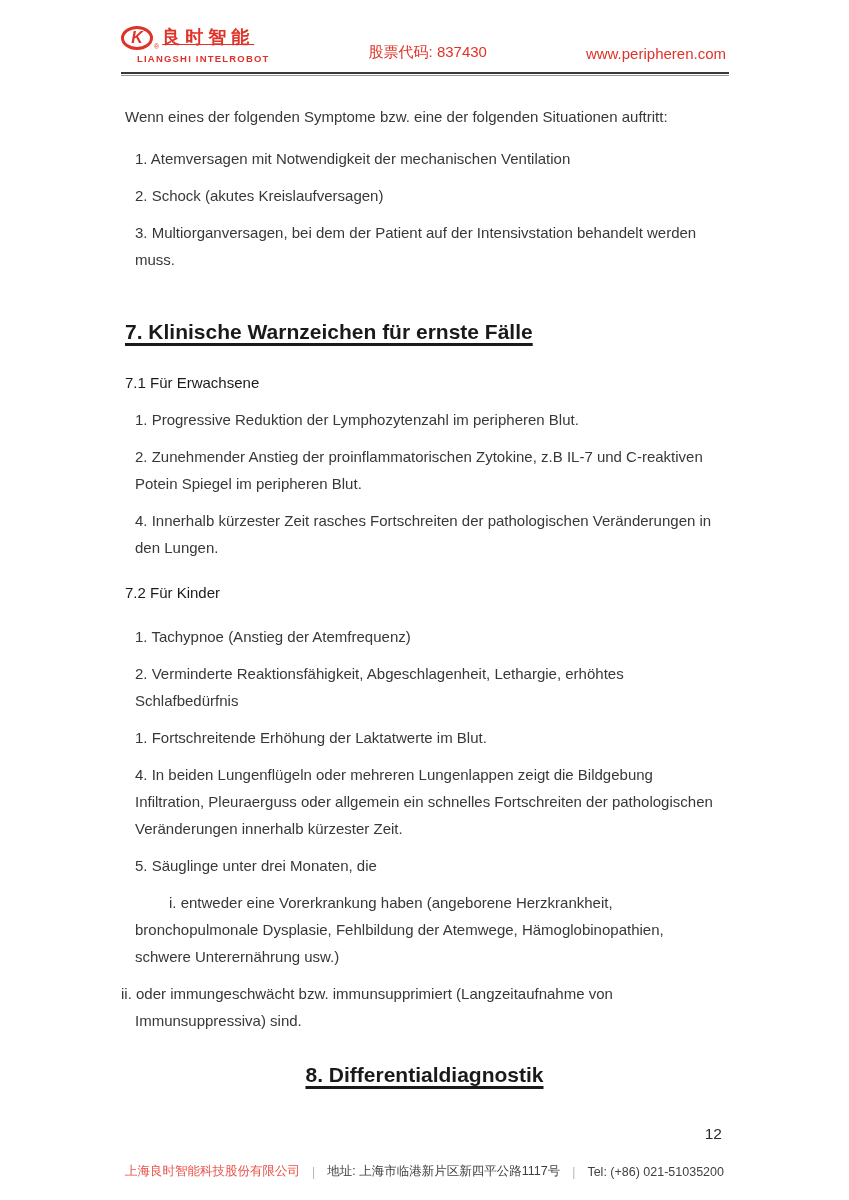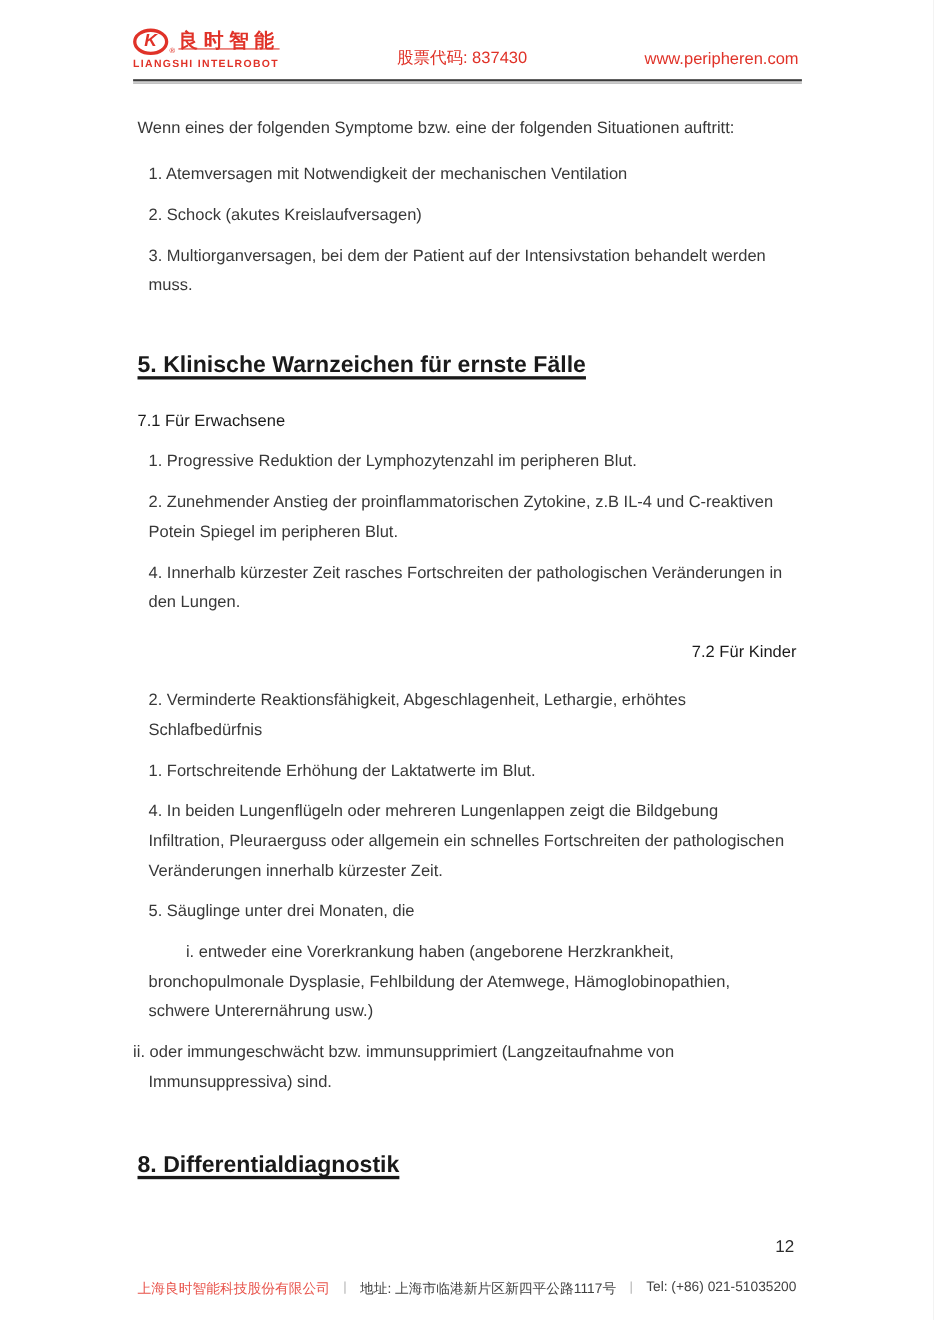--- a/index.html
+++ b/index.html
@@ -47,20 +47,21 @@
     letter-spacing: 5px;
     line-height: 1.1;
     text-decoration: underline;
   }
   .logo-en {
     color: #e03228;
     font-size: 9.5px;
     font-weight: bold;
     letter-spacing: 1.2px;
     margin-top: 3px;
+    margin-left: 16px;
   }
   .stock, .site {
     color: #e03228;
     font-size: 15px;
     padding-bottom: 2px;
   }
   .site { text-decoration: none; }
   .rule {
     margin: 0 120px 0 121px;
     border-top: 2px solid #3a3a3a;
@@ -78,46 +79,46 @@
   h1.sec {
     font-size: 21px;
     line-height: 30px;
     color: #1a1a1a;
     font-weight: bold;
     text-decoration: underline;
     text-decoration-thickness: 2.5px;
     text-underline-offset: 4px;
   }
   .sec7 { margin-top: 44px; }
-  .sec8 { margin-top: 47px; }
+  .sec8 { margin-top: 26px; text-align: center; }
   h2.sub {
     font-size: 15px;
     line-height: 27px;
     color: #1a1a1a;
     font-weight: normal;
   }
   .sub1 { margin-top: 22px; margin-bottom: 8px; }
-  .sub2 { margin-top: 18px; margin-bottom: 17px; text-align: right; }
+  .sub2 { margin-top: 18px; margin-bottom: 17px; }
   .subitem-i { text-indent: 34px; }
   .subitem-ii { margin-left: 48px; text-indent: -14px; }
   
   .pagenum {
     position: absolute;
     right: 127px;
     top: 1125px;
     font-size: 15.5px;
     color: #2b2b2b;
   }
   .footer {
     position: absolute;
     left: 125px;
     right: 125px;
     bottom: 20px;
     display: flex;
-    align-items: flex-start;
+    align-items: center;
     justify-content: space-between;
     font-size: 12.5px;
     color: #3f3f3f;
     margin-top: 48px;
   }
   .footer .company { color: #e8524a; }
   .footer .sep { color: #b5b5b5; font-size: 12px; }
 </style>
 </head>
 <body>
@@ -144,33 +145,34 @@
   <main class="content">
 
     <p class="intro">Wenn eines der folgenden Symptome bzw. eine der folgenden Situationen auftritt:</p>
 
     <div class="plist">
       <p>1. Atemversagen mit Notwendigkeit der mechanischen Ventilation</p>
       <p>2. Schock (akutes Kreislaufversagen)</p>
       <p>3. Multiorganversagen, bei dem der Patient auf der Intensivstation behandelt werden muss.</p>
     </div>
 
-    <h1 class="sec sec7">5. Klinische Warnzeichen für ernste Fälle</h1>
+    <h1 class="sec sec7">7. Klinische Warnzeichen für ernste Fälle</h1>
 
     <h2 class="sub sub1">7.1 Für Erwachsene</h2>
 
     <div class="plist">
       <p>1. Progressive Reduktion der Lymphozytenzahl im peripheren Blut.</p>
-      <p>2. Zunehmender Anstieg der proinflammatorischen Zytokine, z.B IL-4 und C-reaktiven Potein Spiegel im peripheren Blut.</p>
+      <p>2. Zunehmender Anstieg der proinflammatorischen Zytokine, z.B IL-7 und C-reaktiven Potein Spiegel im peripheren Blut.</p>
       <p>4. Innerhalb kürzester Zeit rasches Fortschreiten der pathologischen Veränderungen in den Lungen.</p>
     </div>
 
     <h2 class="sub sub2">7.2 Für Kinder</h2>
 
     <div class="plist">
+      <p>1. Tachypnoe (Anstieg der Atemfrequenz)</p>
       <p>2. Verminderte Reaktionsfähigkeit, Abgeschlagenheit, Lethargie, erhöhtes Schlafbedürfnis</p>
       <p>1. Fortschreitende Erhöhung der Laktatwerte im Blut.</p>
       <p>4. In beiden Lungenflügeln oder mehreren Lungenlappen zeigt die Bildgebung Infiltration, Pleuraerguss oder allgemein ein schnelles Fortschreiten der pathologischen Veränderungen innerhalb kürzester Zeit.</p>
       <p>5. Säuglinge unter drei Monaten, die</p>
       <p class="subitem-i">i. entweder eine Vorerkrankung haben (angeborene Herzkrankheit, bronchopulmonale Dysplasie, Fehlbildung der Atemwege, Hämoglobinopathien, schwere Unterernährung usw.)</p>
       <p class="subitem-ii">ii. oder immungeschwächt bzw. immunsupprimiert (Langzeitaufnahme von Immunsuppressiva) sind.</p>
     </div>
 
     <h1 class="sec sec8">8. Differentialdiagnostik</h1>
 

